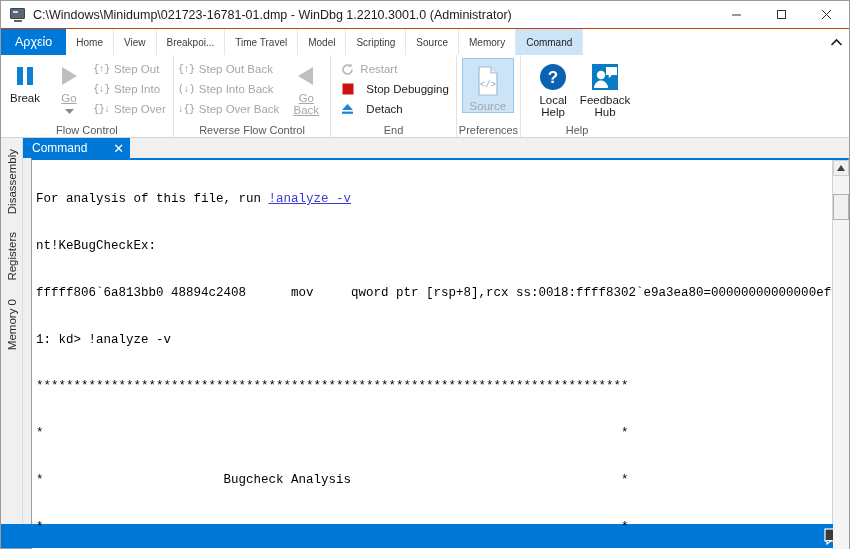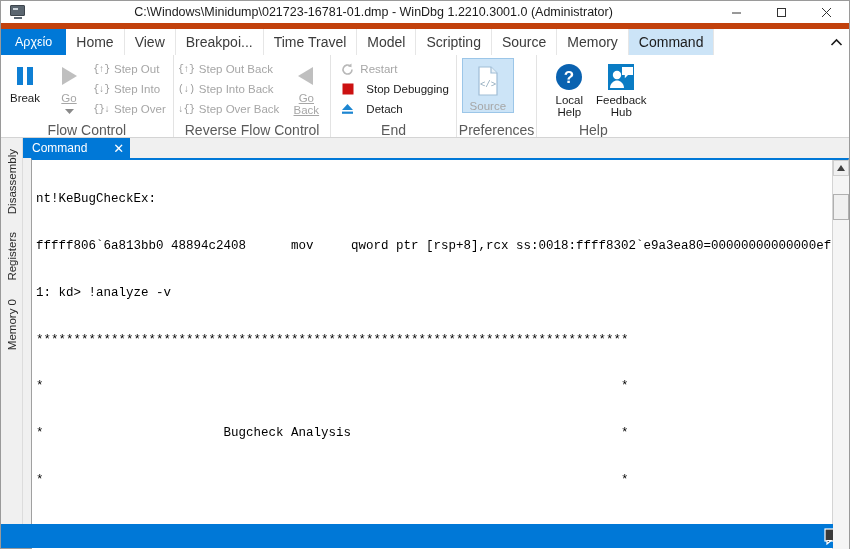--- a/index.html
+++ b/index.html
@@ -16,22 +16,21 @@
     display: flex; flex-direction: column;
     border: 1px solid #9a9a9a;
     background: #f0f0f0;
   }
 
   
   .titlebar {
     height: 28px; flex: 0 0 28px;
     background: #ffffff;
     display: flex; align-items: center;
-    border-bottom: 6px solid #c2410c;
-    text-align: center;
+    border-bottom: 1px solid #c2410c;
   }
   .title-icon {
     width: 16px; height: 14px; margin: 0 7px 0 9px;
     position: relative; flex: 0 0 16px;
   }
   .title-icon .scr {
     position: absolute; left: 0; top: 0; width: 15px; height: 11px;
     background: #5b6670; border: 1px solid #3e464d; border-radius: 1px;
   }
   .title-icon .scr::after {
@@ -61,21 +60,21 @@
     position: relative;
   }
   .tab-file {
     background: #0078d7; color: #ffffff;
     display: flex; align-items: center; justify-content: center;
     padding: 0 14px; font-size: 12.5px;
     min-width: 61px;
   }
   .tab {
     display: flex; align-items: center; justify-content: center;
-    padding: 0 10px; color: #3c3c3c; font-size: 14px;
+    padding: 0 10px; color: #3c3c3c; font-size: 10px;
     white-space: nowrap;
     border-right: 1px solid #e6e6e6;
   }
   .tab:first-of-type { border-left: 1px solid #e6e6e6; }
   .tab.active { background: #cce4f7; color: #1b1b1b; }
   .ribbon-collapse {
     margin-left: auto; width: 26px;
     display: flex; align-items: center; justify-content: center;
     color: #1b1b1b;
   }
@@ -90,21 +89,21 @@
   }
   .rgroup {
     display: flex; flex-direction: column;
     border-right: 1px solid #e3e3e3;
     padding: 0 2px;
     height: 83px;
   }
   .rgroup-body { flex: 1 1 auto; display: flex; align-items: flex-start; padding-top: 3px; }
   .rgroup-label {
     flex: 0 0 15px; height: 15px; text-align: center;
-    font-size: 14px; color: #5a5a5a; line-height: 15px;
+    font-size: 11px; color: #5a5a5a; line-height: 15px;
   }
 
   .bigbtn {
     width: 44px; display: flex; flex-direction: column; align-items: center;
     padding: 2px 0 0 0; color: #1b1b1b; font-size: 11.5px;
   }
   .bigbtn.dis { color: #a6a6a6; text-decoration: underline; }
   .bigbtn .glyph { height: 32px; display: flex; align-items: center; justify-content: center; }
   .bigbtn .lbl { line-height: 12px; text-align: right; }
   .bigbtn .lbl2 { line-height: 12px; text-align: right; }
@@ -421,20 +420,21 @@
       <div class="cmdwin">
         <div class="cmdwin-header">
           <div class="cmd-tab">
             <span>Command</span>
             <span class="x">✕</span>
           </div>
         </div>
 
         <div class="cmdwin-body">
           <div class="console">
+            <div class="ln"><span>For analysis of this file, run </span><span class="lnk">!analyze -v</span></div>
             <div class="ln">nt!KeBugCheckEx:</div>
             <div class="ln">fffff806`6a813bb0 48894c2408      mov     qword ptr [rsp+8],rcx ss:0018:ffff8302`e9a3ea80=00000000000000ef</div>
             <div class="ln">1: kd&gt; !analyze -v</div>
             <div class="ln">*******************************************************************************</div>
             <div class="ln">*                                                                             *</div>
             <div class="ln">*                        Bugcheck Analysis                                    *</div>
             <div class="ln">*                                                                             *</div>
             
             
             

